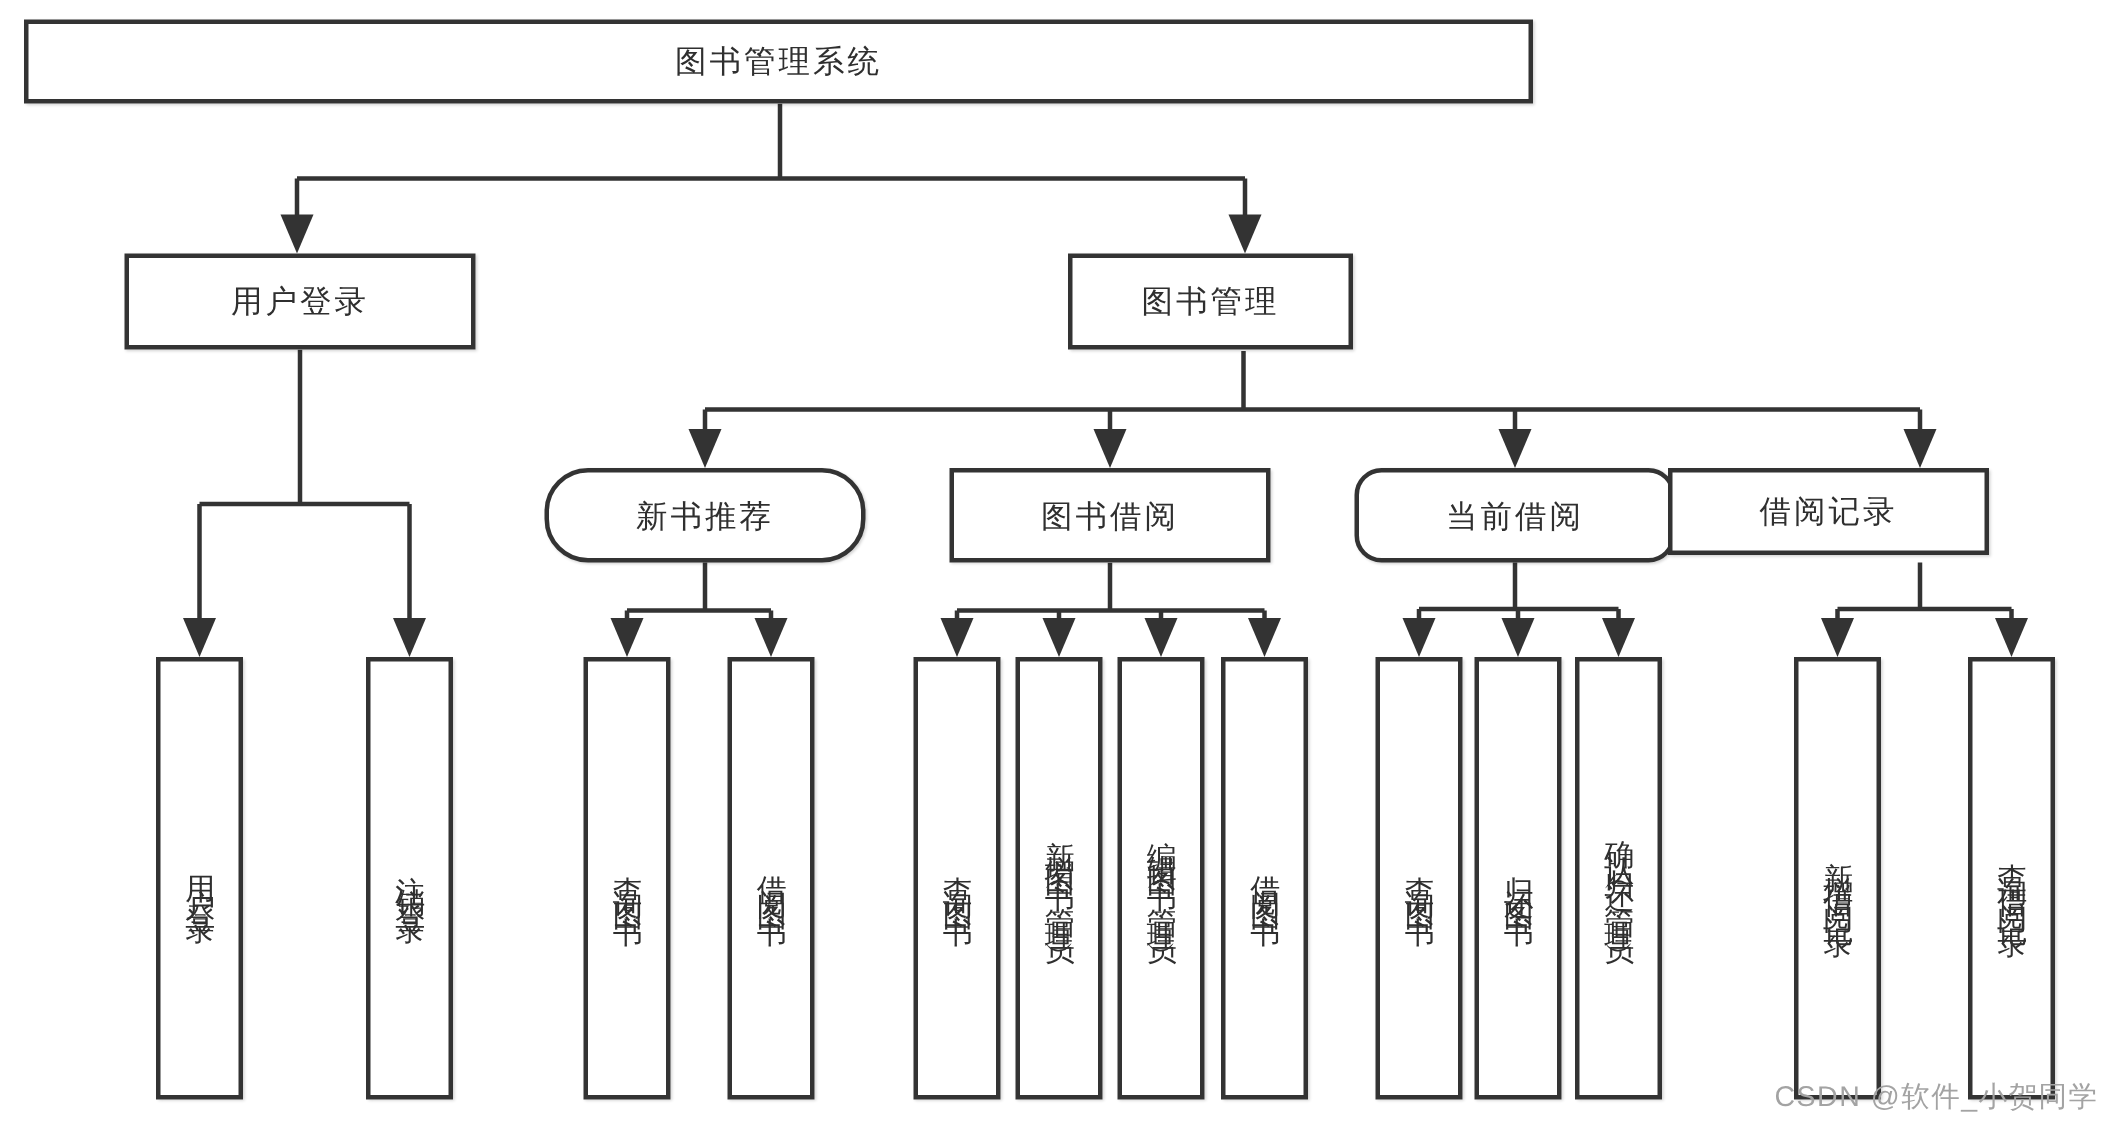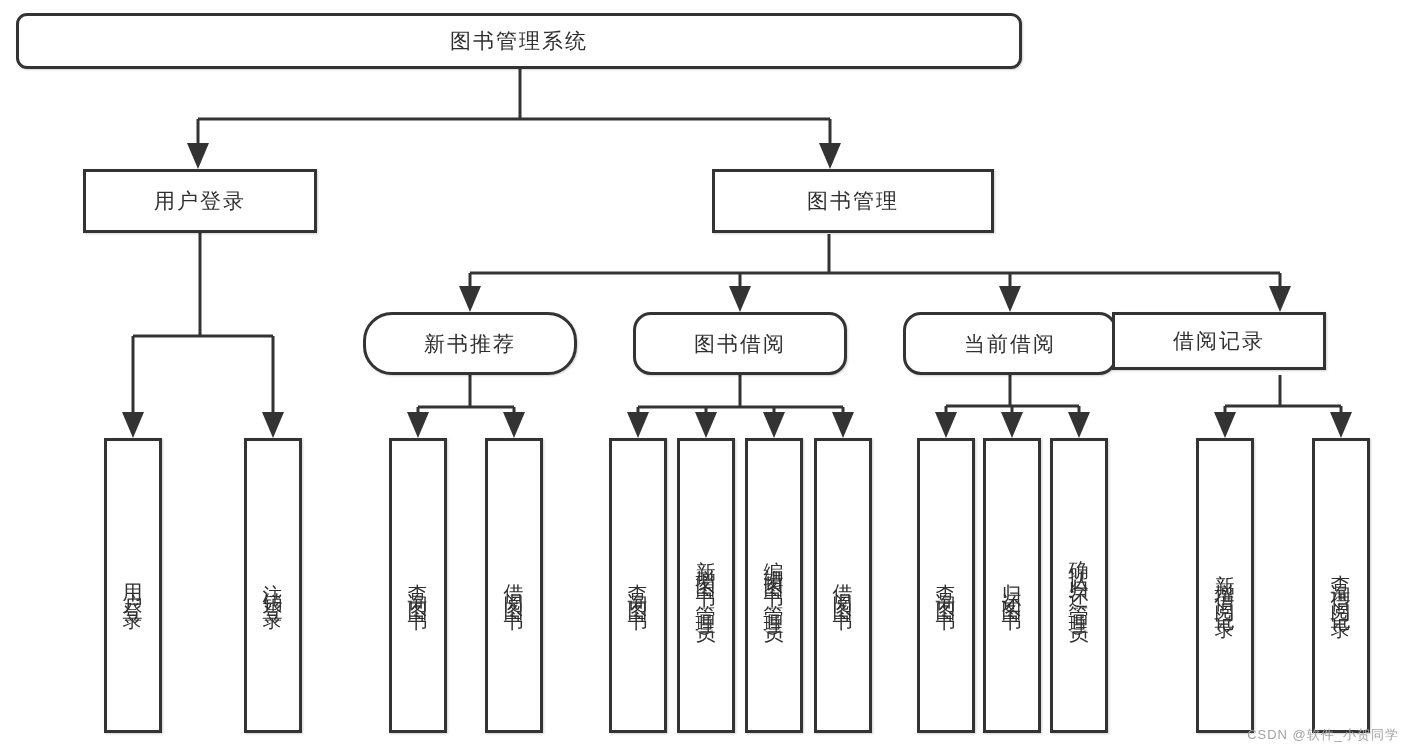--- a/index.html
+++ b/index.html
@@ -46,21 +46,21 @@
   .node.v {
     writing-mode: vertical-rl;
     font-size: 20px;
     letter-spacing: 9px;
     line-height: 1;
   }
   .watermark {
     position: absolute;
     right: 6px;
     bottom: 3px;
-    font-size: 13px;
+    font-size: 19px;
     letter-spacing: 1px;
     color: var(--watermark-color, #a3a3a3);
     z-index: 6;
     white-space: nowrap;
   }
 </style>
 </head>
 <body>
 
 <div class="stage">
@@ -101,35 +101,35 @@
       <path class="tri" d="M1001 412 L1023 412 L1012 438 Z"></path>
       <path class="tri" d="M1068 412 L1090 412 L1079 438 Z"></path>
     </g>
     <g>
       <path class="ln" d="M1280 375 V406 M1225 406 H1341 M1225 406 V420 M1341 406 V420"></path>
       <path class="tri" d="M1214 412 L1236 412 L1225 438 Z"></path>
       <path class="tri" d="M1330 412 L1352 412 L1341 438 Z"></path>
     </g>
   </svg>
 
-  <div class="node h" style="left:16px; top:13px; width:1006px; height:56px;border-radius:11px;">
+  <div class="node h" style="left:16px; top:13px; width:1006px; height:56px;">
     <span>图书管理系统</span>
   </div>
 
   <div class="node h" style="left:83px; top:169px; width:234px; height:64px;">
     <span>用户登录</span>
   </div>
-  <div class="node h" style="left:712px; top:169px; width:282px; height:64px;">
+  <div class="node h" style="left:712px; top:169px; width:190px; height:64px;">
     <span>图书管理</span>
   </div>
 
   <div class="node h" style="left:363px; top:312px; width:214px; height:63px;border-radius:29px;">
     <span>新书推荐</span>
   </div>
-  <div class="node h" style="left:633px; top:312px; width:214px; height:63px;border-radius:18px;">
+  <div class="node h" style="left:633px; top:312px; width:214px; height:63px;">
     <span>图书借阅</span>
   </div>
   <div class="node h" style="left:903px; top:312px; width:214px; height:63px;border-radius:18px;">
     <span>当前借阅</span>
   </div>
   <div class="node h" style="left:1112px; top:312px; width:214px; height:58px;">
     <span>借阅记录</span>
   </div>
 
   <div class="node v" style="left:104px; top:438px; width:58px; height:295px;">

